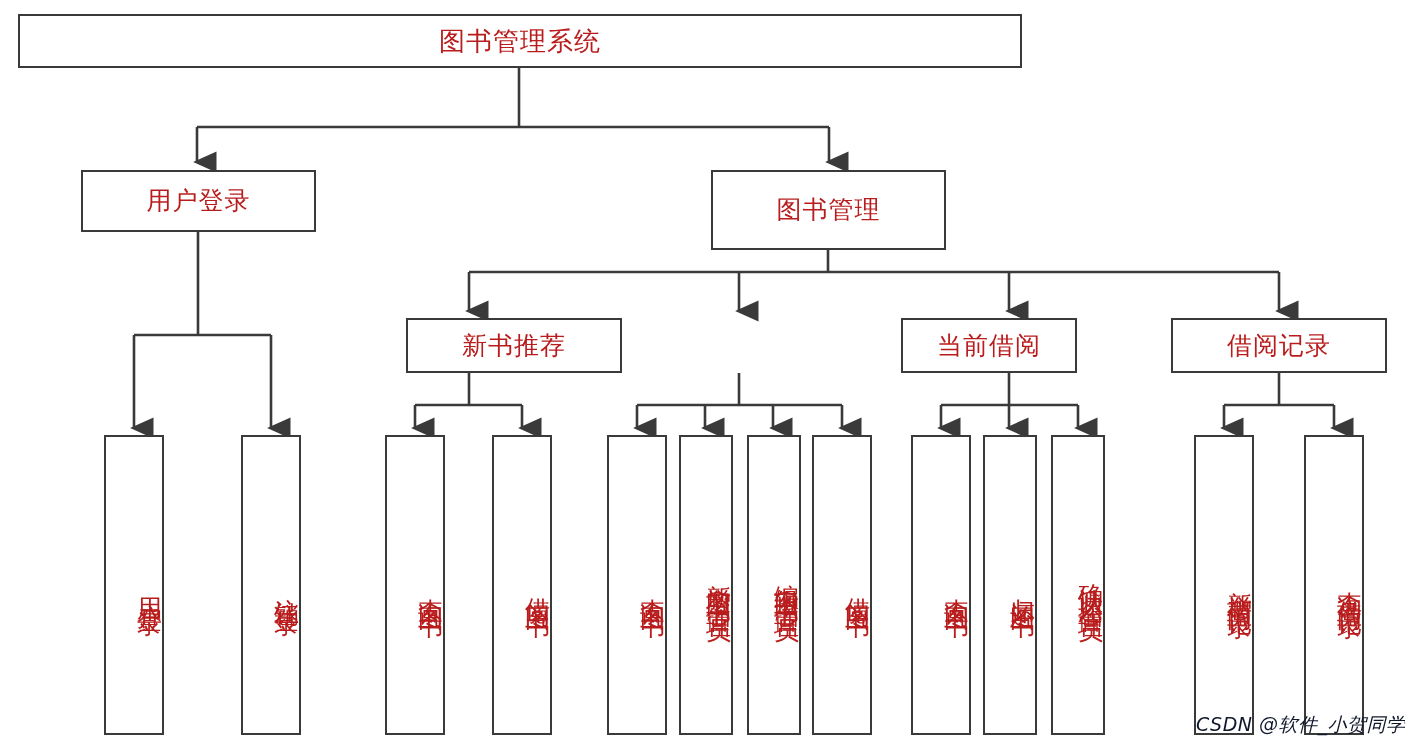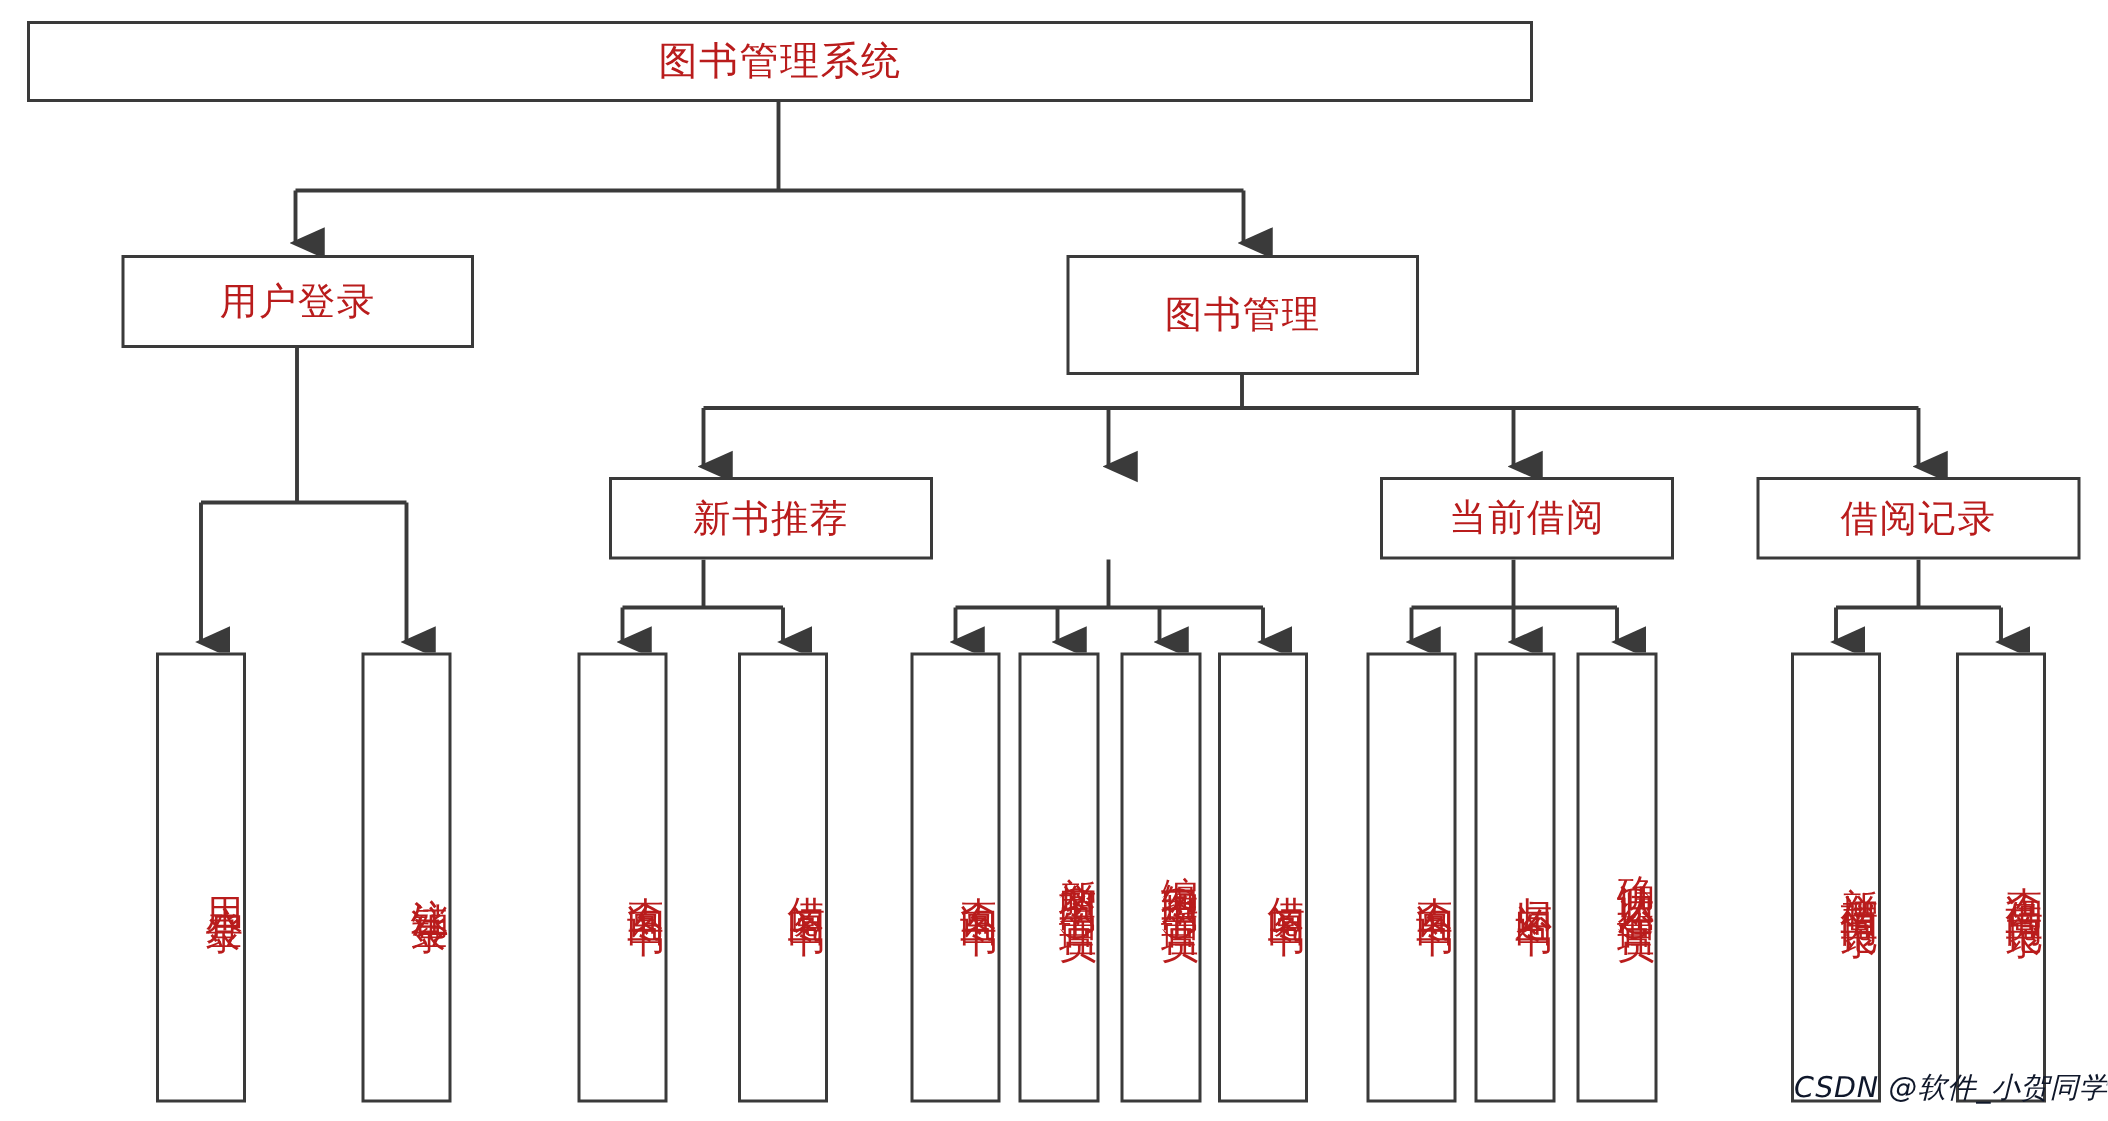--- a/index.html
+++ b/index.html
@@ -124,21 +124,21 @@
       <path d="M 1334 405 L 1334 428" marker-end="url(#arrow)"></path>
     </g>
   </svg>
 
   <div class="node node-h root" style="left:18px; top:14px; width:1004px; height:54px;">图书管理系统</div>
 
   <div class="node node-h" style="left:81px; top:170px; width:235px; height:62px;">用户登录</div>
   <div class="node node-h" style="left:711px; top:170px; width:235px; height:80px;">图书管理</div>
 
   <div class="node node-h" style="left:362px; top:318px; width:216px; height:55px;margin-left:44px;">新书推荐</div>
-  <div class="node node-h" style="left:920px; top:318px; width:196px; height:55px;font-family:Liberation Serif, serif;">当前借阅</div>
+  <div class="node node-h" style="left:901px; top:318px; width:176px; height:55px;">当前借阅</div>
   <div class="node node-h" style="left:1171px; top:318px; width:216px; height:55px;">借阅记录</div>
 
   <div class="node node-v" style="left:104px; top:435px; width:60px; height:300px;">用户登录</div>
   <div class="node node-v" style="left:241px; top:435px; width:60px; height:300px;">注销登录</div>
 
   <div class="node node-v" style="left:385px; top:435px; width:60px; height:300px;">查询图书</div>
   <div class="node node-v" style="left:492px; top:435px; width:60px; height:300px;">借阅图书</div>
 
   <div class="node node-v" style="left:607px; top:435px; width:60px; height:300px;">查询图书</div>
   <div class="node node-v tall" style="left:679px; top:435px; width:54px; height:300px;">新增图书（管理员）</div>

